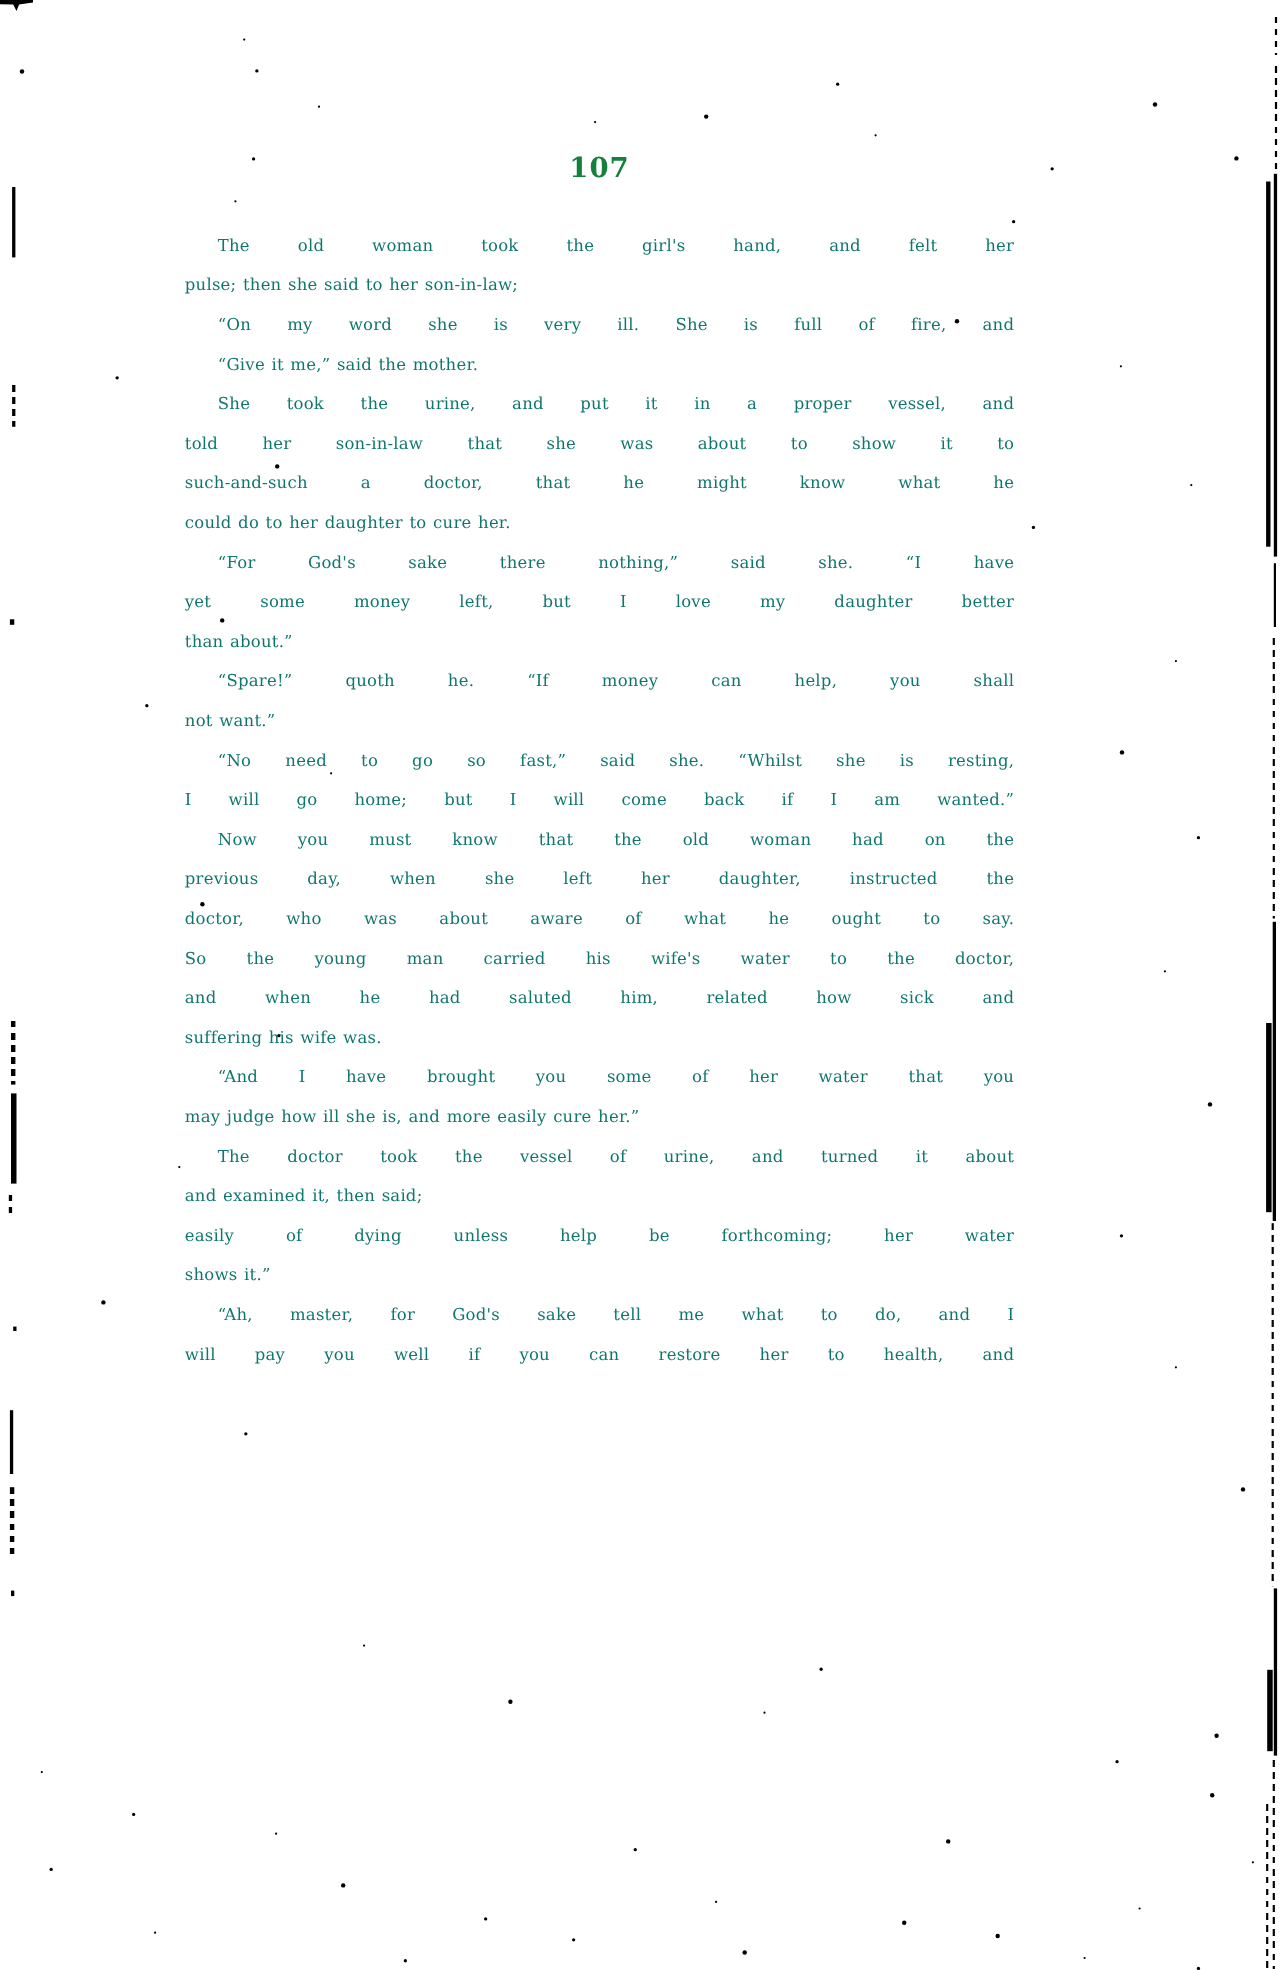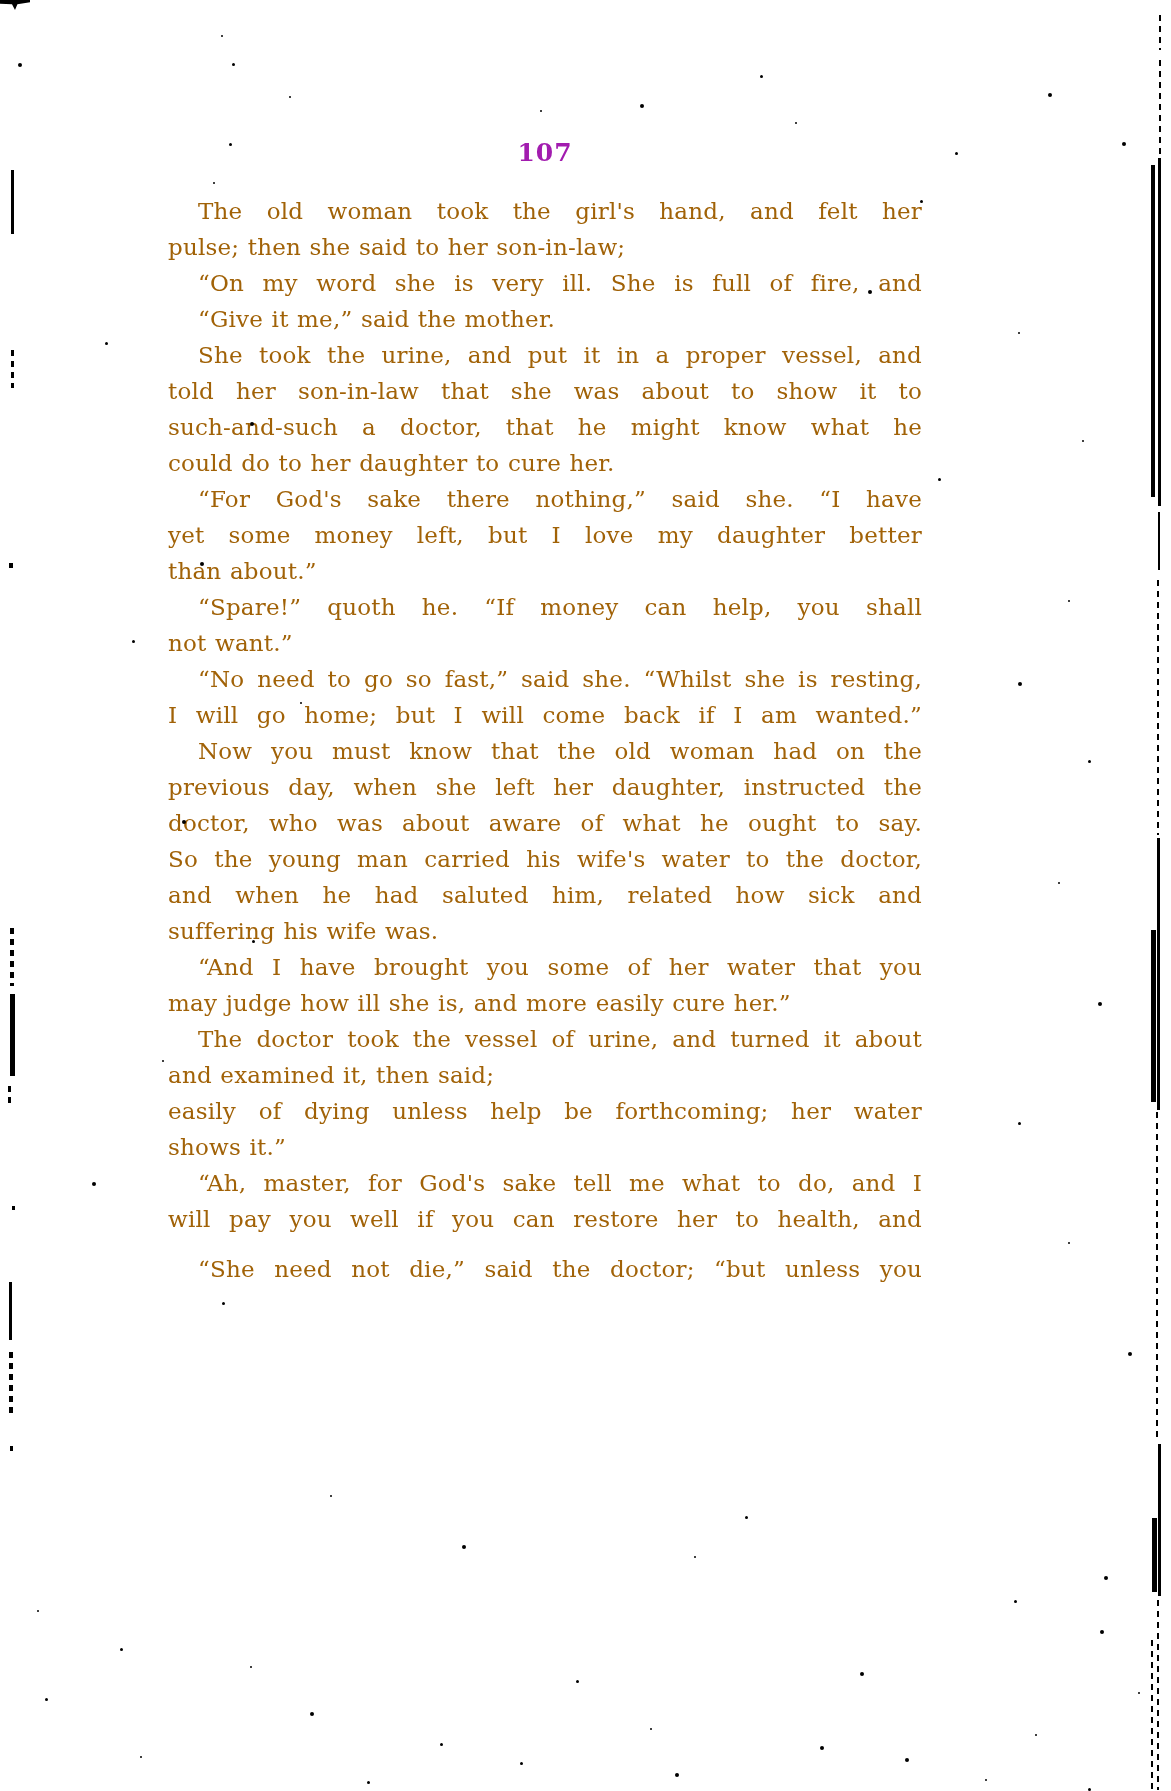--- a/index.html
+++ b/index.html
@@ -9,27 +9,27 @@
     position:relative;
     overflow:hidden;
     font-family:"DejaVu Serif", "Liberation Serif", serif;
   }
   .page { position:absolute; inset:0; }
 
   .page-number {
     position:absolute; left:168px; top:138px; width:754px;
     text-align:center;
     font-size:25px; font-weight:bold; letter-spacing:1px;
-    color:#a21caf;
+    color:#15803d;
   }
 
   .text-block {
-    position:absolute; left:168px; top:193px; width:754px;
-    color:#a16207;
-    font-size:23px;
+    position:absolute; left:168px; top:205px; width:754px;
+    color:#0f766e;
+    font-size:15px;
   }
   .para { margin:0; }
   .para.space-before { margin-top:14px; }
   .line {
     line-height:36px;
     text-align:justify;
     text-align-last:justify;
     word-spacing:1px;
     letter-spacing:0.2px;
     white-space:normal;
@@ -101,23 +101,20 @@
         <div class="line first">The doctor took the vessel of urine, and turned it about</div>
         <div class="line last">and examined it, then said;</div>
       </div>
       <div class="para">
         <div class="line">easily of dying unless help be forthcoming; her water</div>
         <div class="line last">shows it.”</div>
       </div>
       <div class="para">
         <div class="line first">“Ah, master, for God's sake tell me what to do, and I</div>
         <div class="line">will pay you well if you can restore her to health, and</div>
-      </div>
-      <div class="para space-before">
-        <div class="line first">“She need not die,” said the doctor; “but unless you</div>
       </div>
     </div>
 <div class="vseg" style="left: 11px; top: 170px; width: 3px; height: 64px;"></div>
     <div class="vseg dashed" style="left: 11px; top: 350px; width: 3px; height: 38px;"></div>
     <div class="vseg" style="left: 9px; top: 563px; width: 4px; height: 5px;"></div>
     <div class="vseg dashed" style="left: 10px; top: 928px; width: 4px; height: 58px;"></div>
     <div class="vseg" style="left: 10px; top: 994px; width: 5px; height: 82px;"></div>
     <div class="vseg dashed" style="left: 8px; top: 1086px; width: 3px; height: 22px;"></div>
     <div class="vseg" style="left: 9px; top: 1282px; width: 3px; height: 58px;"></div>
     <div class="vseg dashed" style="left: 9px; top: 1352px; width: 4px; height: 64px;"></div>

